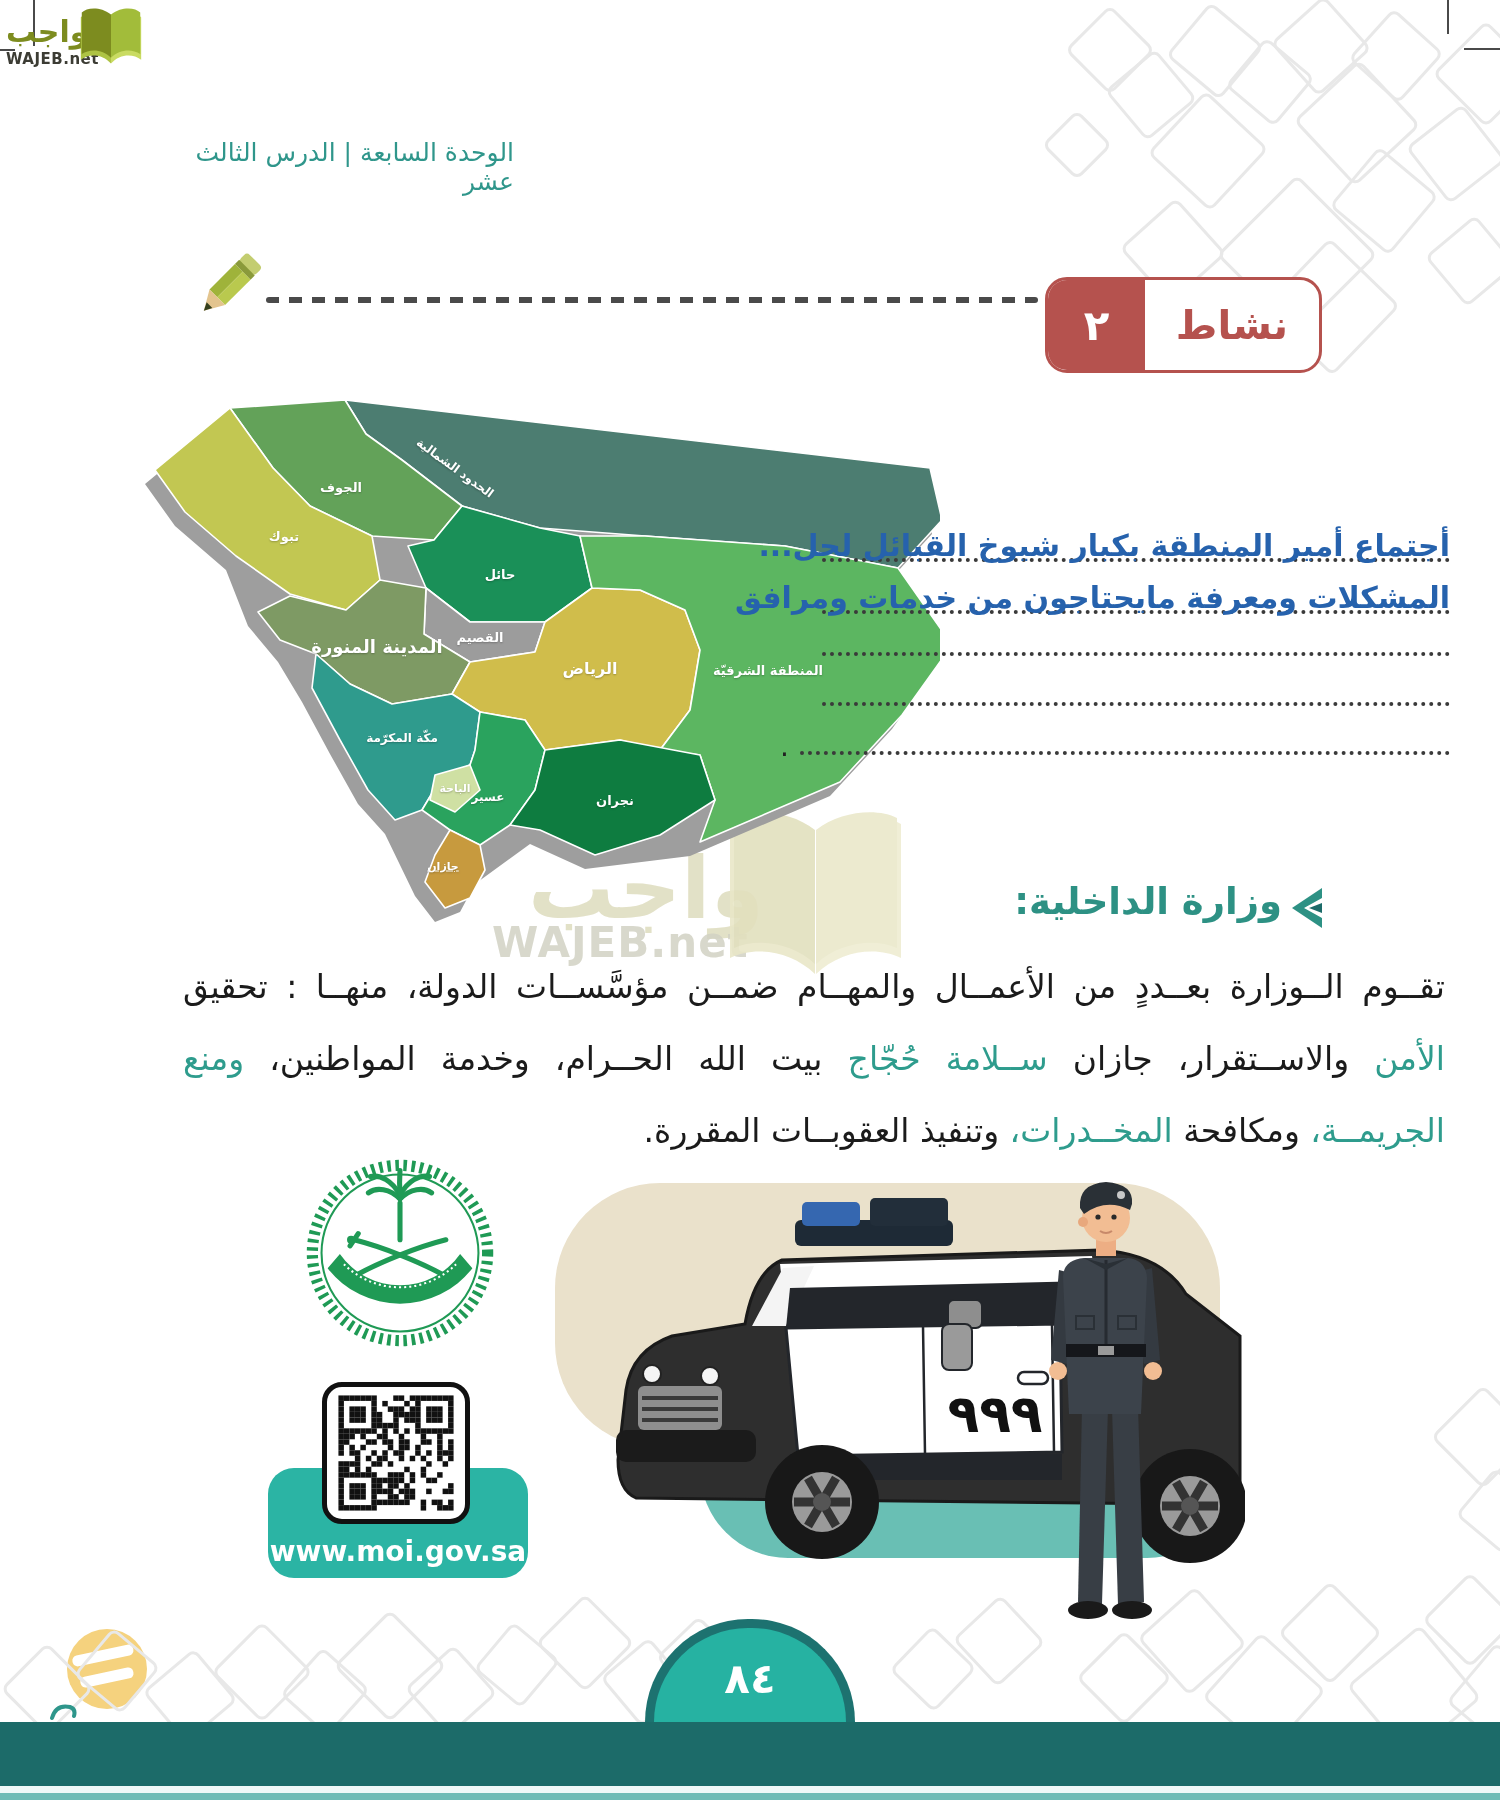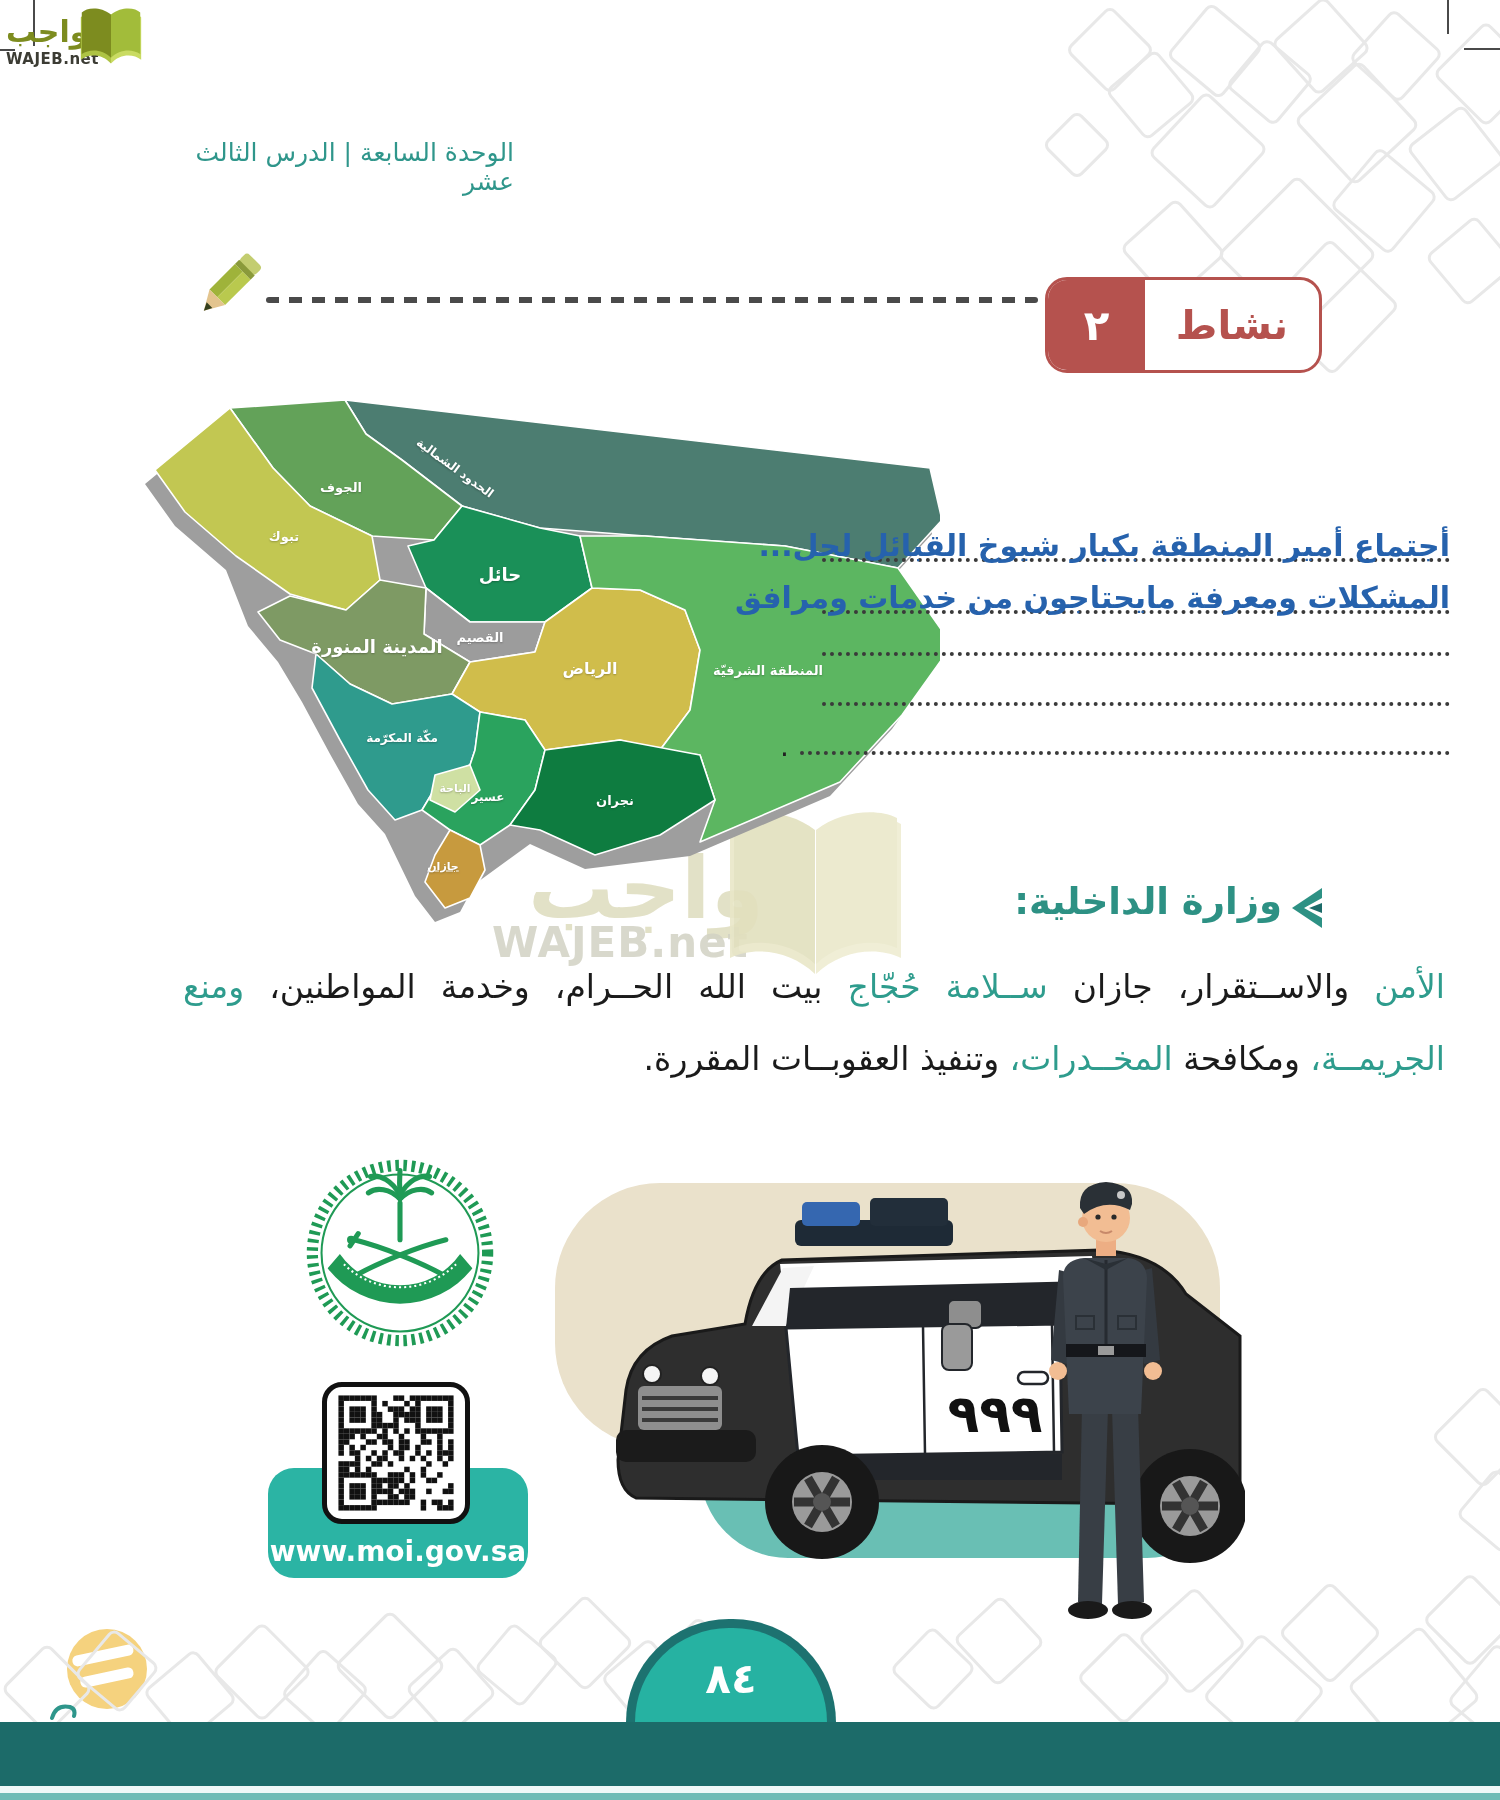--- a/index.html
+++ b/index.html
@@ -60,21 +60,21 @@
   .qr-plate .url{position:absolute;left:0;bottom:10px;width:100%;text-align:center;color:#fff;
       font-size:28px;font-weight:bold;}
   .qr-card{position:absolute;left:322px;top:1382px;width:148px;height:142px;background:#fff;
       border:5px solid #111;border-radius:20px;z-index:3;display:flex;align-items:center;justify-content:center;box-sizing:border-box;}
   
   .illus{position:absolute;left:540px;top:1168px;z-index:2;}
   
   .bar{position:absolute;left:0;top:1722px;width:1500px;height:64px;background:var(--footer-teal-dark);z-index:4;}
   .strip1{position:absolute;left:0;top:1786px;width:1500px;height:7px;background:#F0F9F8;z-index:4;}
   .strip2{position:absolute;left:0;top:1793px;width:1500px;height:7px;background:#6FBCB6;z-index:4;}
-  .pagenum{position:absolute;left:626px;top:1619px;width:210px;height:103px;background:var(--footer-teal);
+  .pagenum{position:absolute;left:645px;top:1619px;width:210px;height:103px;background:var(--footer-teal);
       border:9px solid #1D7270;border-bottom:none;border-radius:110px 110px 0 0;z-index:5;box-sizing:border-box;
       display:flex;align-items:center;justify-content:center;}
   .pagenum span{color:#fff;font-size:42px;font-weight:bold;padding-top:6px;}
   .ball{position:absolute;left:64px;top:1626px;z-index:0;}
   .tealmark{position:absolute;left:48px;top:1698px;z-index:1;}
 </style>
 </head>
 <body>
 
 <div class="page">
@@ -131,21 +131,21 @@
         <path d="M340,362 L385,370 L405,400 L395,440 L370,475 L340,495 L310,480 L282,460 L300,430 L330,415 L335,400 Z" fill="#2AA35E"></path>
         <path d="M405,400 L480,390 L560,405 L575,450 L520,485 L455,505 L400,480 L370,475 L395,440 Z" fill="#0E7C40"></path>
         <path d="M310,480 L340,495 L345,520 L330,548 L305,558 L285,532 L295,505 Z" fill="#C79A3E"></path>
         <path d="M295,425 L330,415 L340,440 L315,462 L290,450 Z" fill="#CFE0A3"></path>
       </g>
     </svg>
     <div id="map-labels">
         <span class="region-label" style="left: 315px; top: 118px; font-size: 12px; transform: translate(-50%, -50%) rotate(36deg);">الحدود الشمالية</span>
         <span class="region-label" style="left: 201px; top: 137px; font-size: 13px;">الجوف</span>
         <span class="region-label" style="left: 144px; top: 186px; font-size: 13px;">تبوك</span>
-        <span class="region-label" style="left: 360px; top: 224px; font-size: 18px;">حائل</span>
+        <span class="region-label" style="left: 360px; top: 224px; font-size: 13px;">حائل</span>
         <span class="region-label" style="left: 340px; top: 287px; font-size: 13px;">القصيم</span>
         <span class="region-label" style="left: 237px; top: 296px; font-size: 18px;">المدينة المنورة</span>
         <span class="region-label" style="left: 262px; top: 388px; font-size: 12px;">مكّة المكرّمة</span>
         <span class="region-label" style="left: 315px; top: 438px; font-size: 11px;">الباحة</span>
         <span class="region-label" style="left: 348px; top: 447px; font-size: 12px;">عسير</span>
         <span class="region-label" style="left: 475px; top: 450px; font-size: 13px;">نجران</span>
         <span class="region-label" style="left: 303px; top: 516px; font-size: 11px; text-decoration: underline;">جازان</span>
         <span class="region-label" style="left: 450px; top: 318px; font-size: 16px;">الرياض</span>
         <span class="region-label" style="left: 628px; top: 320px; font-size: 13px;">المنطقة الشرقيّة</span>
       </div>
@@ -170,20 +170,21 @@
     <path d="M98,22 C123,2 161,0 179,10 L179,140 C157,130 121,134 98,156 Z" fill="#EAE8CA"></path>
   </svg>
 
   <svg class="sec-icon" width="38" height="48" viewBox="0 0 38 48">
     <path d="M36,4 L6,24 L36,44 L36,34 L18,24 L36,14 Z" fill="#2D9184"></path>
     <path d="M36,19 L23,24 L36,29 Z" fill="#1C6B69"></path>
   </svg>
   <div class="sec-head">وزارة الداخلية:</div>
 
   <div class="para">
+    <div class="line"><span class="seg-ink">تقــوم الــوزارة بعــددٍ من الأعمــال والمهــام ضمــن مؤسَّســات الدولة، منهــا : تحقيق</span></div>
     <div class="line"><span class="seg-accent">الأمن</span><span class="seg-ink"> والاســتقرار، جازان </span><span class="seg-accent">ســلامة حُجّاج</span><span class="seg-ink"> بيت الله الحــرام، وخدمة المواطنين، </span><span class="seg-accent">ومنع</span></div>
     <div class="line last"><span class="seg-accent">الجريمــة،</span><span class="seg-ink"> ومكافحة </span><span class="seg-accent">المخــدرات،</span><span class="seg-ink"> وتنفيذ العقوبــات المقررة.</span></div>
   </div>
 
   <svg class="emblem" width="214" height="214" viewBox="0 0 210 210">
     <circle cx="105" cy="105" r="86" fill="none" stroke="#1F9A55" stroke-width="11" stroke-dasharray="3.5,4.5"></circle>
     <circle cx="105" cy="105" r="77" fill="none" stroke="#1F9A55" stroke-width="2"></circle>
     <g stroke="#1F9A55" stroke-width="5" stroke-linecap="round" fill="none">
       <path d="M105,56 L105,92"></path>
       <path d="M105,52 C95,42 82,40 74,46"></path>

